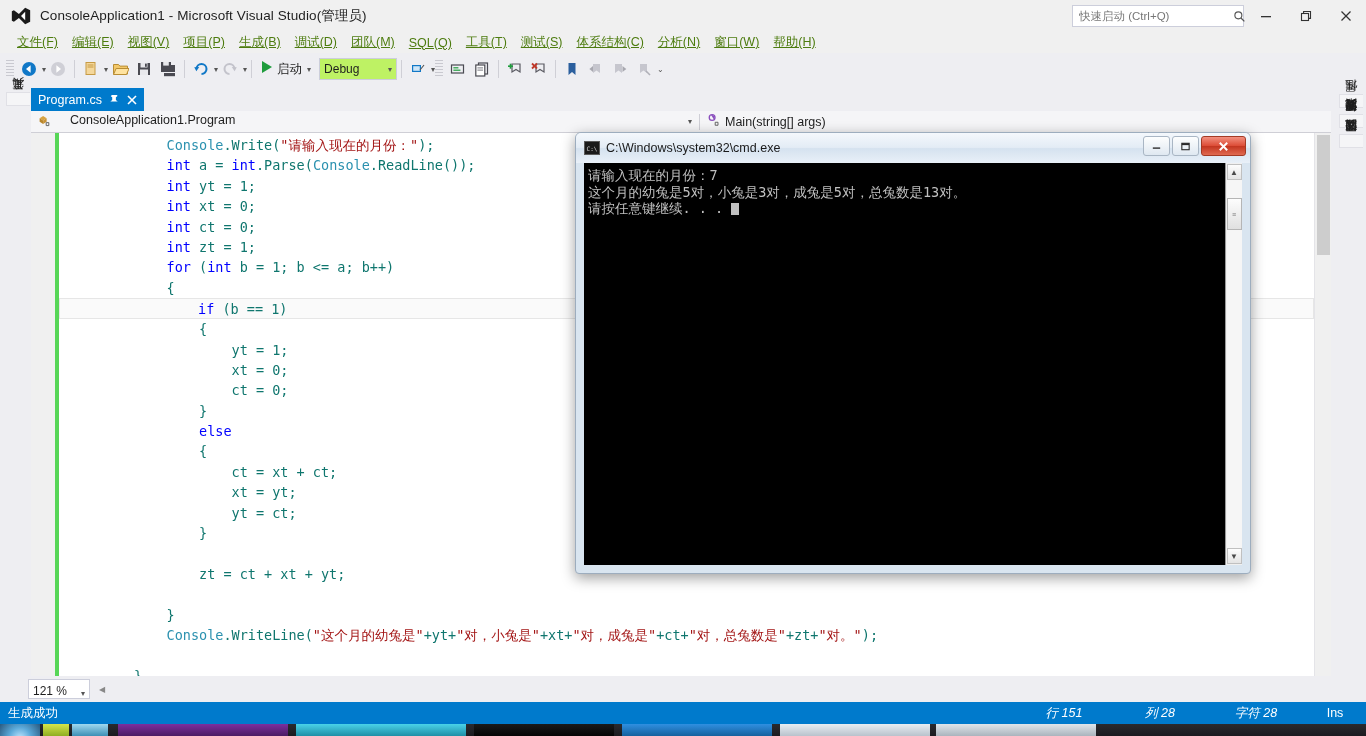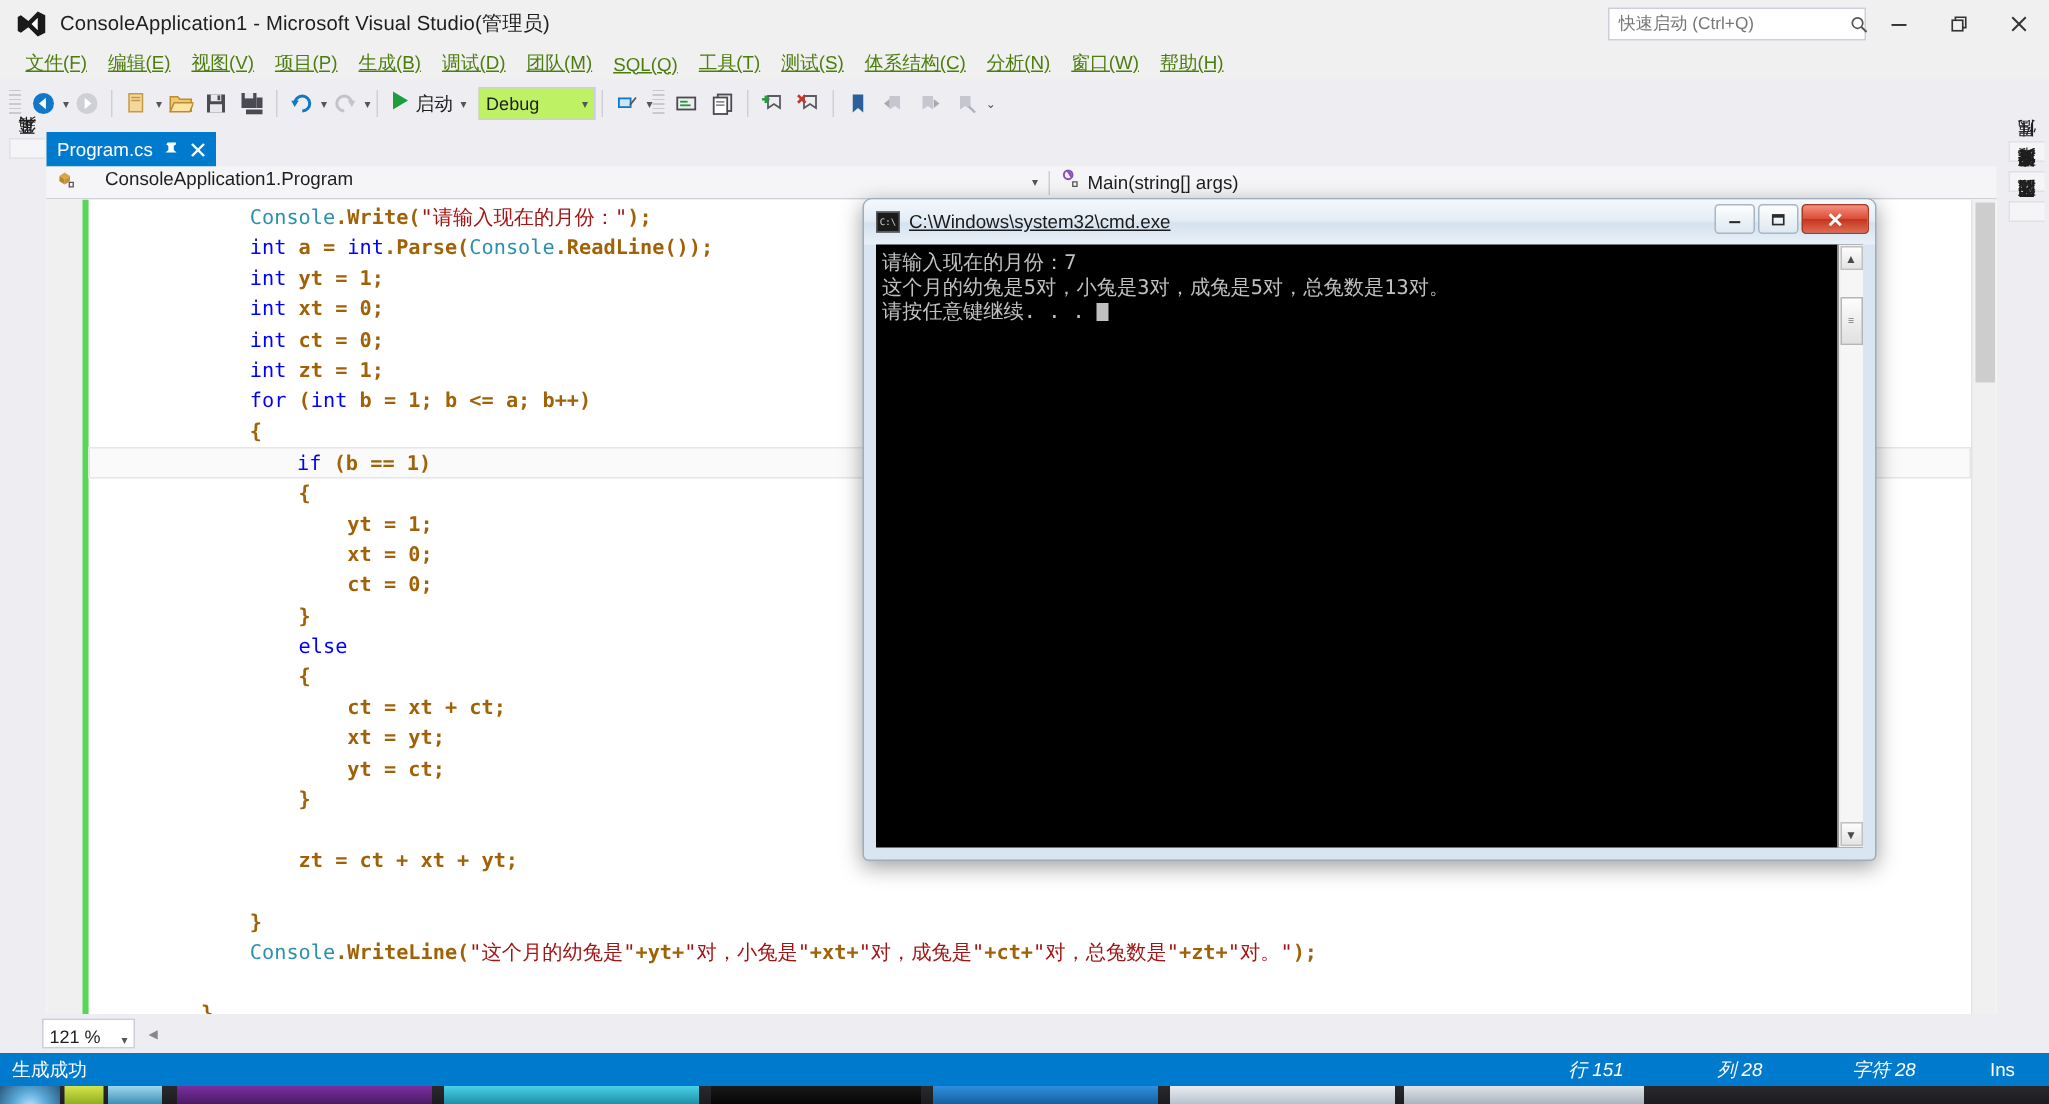--- a/index.html
+++ b/index.html
@@ -136,21 +136,21 @@
     font-family: "DejaVu Sans Mono", "Liberation Mono", monospace;
     font-size: 13.5px; line-height: 20.4px; color: #000000;
     white-space: pre; padding-top: 2px;
   }
   .cl { height: 20.4px; padding-left: 9px; }
   .cl.current { background: #fafafa; border: 1px solid #e6e6e6; height: 21px;
                 padding-left: 8px; margin-left: -1px; }
   .kw   { color: #0000ff; }
   .typ  { color: #2b91af; }
   .str  { color: #a31515; }
-  .plain{ color: #a16207; font-weight: bold; }
+  .plain{ color: #0f766e; }
 
   
   .ed-vscroll {
     position: absolute; right: 0; top: 0; width: 17px; height: 100%;
     background: #f0f0f0; border-left: 1px solid #e4e4e8;
   }
   .ed-vthumb { position: absolute; left: 2px; top: 2px; width: 13px; height: 120px; background: #cdcdcd; }
 
   
   .zoombar {
@@ -196,21 +196,21 @@
     height: 30px; display: flex; align-items: center;
     background: linear-gradient(to bottom, #f4f8fc 0%, #e3ecf5 48%, #d5e2ef 52%, #e9f0f8 100%);
     border-radius: 5px 5px 0 0; padding-left: 8px; position: relative;
   }
   .cmd-icon {
     width: 16px; height: 14px; background: #1a1a1a; border: 1px solid #5a5a5a;
     display: flex; align-items: center; justify-content: center;
     color: #d8d8d8; font-size: 6px; font-family: "DejaVu Sans Mono", monospace;
     margin-right: 6px;
   }
-  .cmd-title { font-size: 12.5px; color: #1a1a1a; text-decoration: underline; }
+  .cmd-title { font-size: 12.5px; color: #1a1a1a; }
   .cmd-btns { position: absolute; right: 4px; top: 3px; display: flex; gap: 2px; }
   .cmd-btn {
     width: 27px; height: 20px; border: 1px solid #a9b6c4; border-radius: 3px;
     background: linear-gradient(to bottom, #fdfefe, #dfe8f1);
     display: flex; align-items: center; justify-content: center;
     font-size: 10px; color: #2a2a2a;
   }
   .cmd-btn.close {
     width: 45px;
     background: linear-gradient(to bottom, #f2907f 0%, #dc4b35 50%, #c33520 51%, #e06a50 100%);

